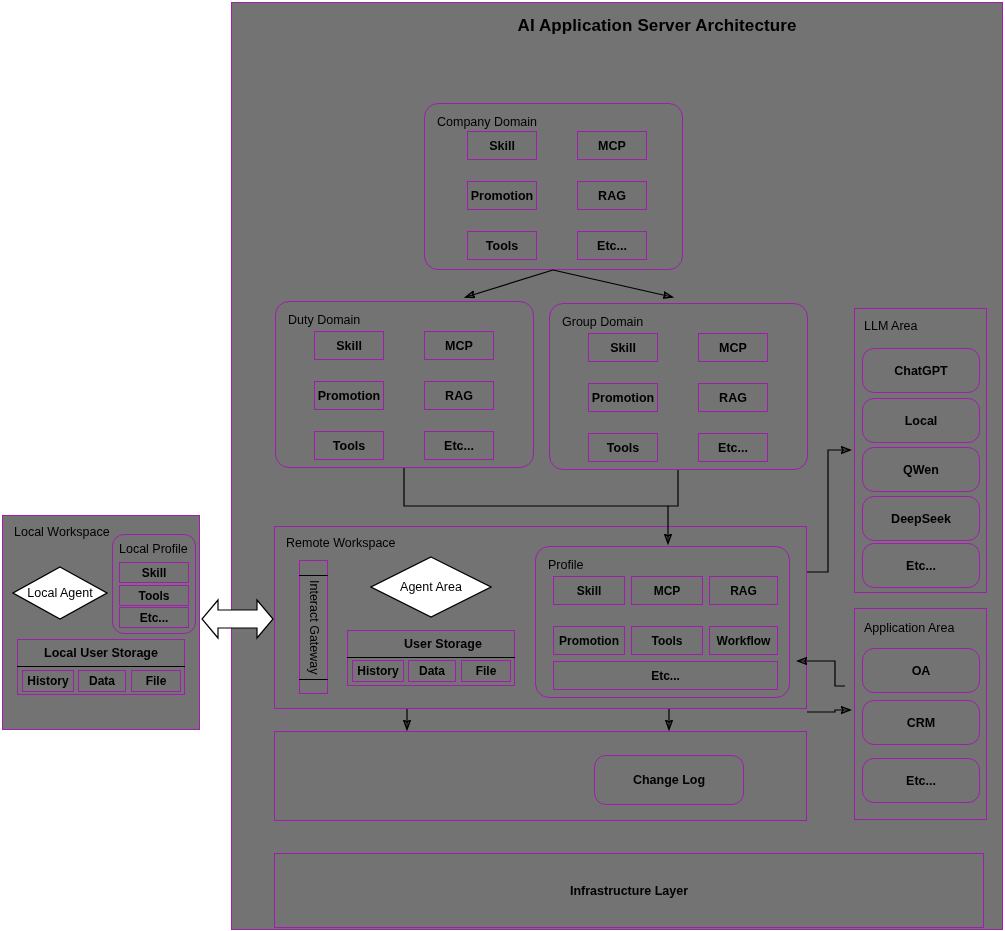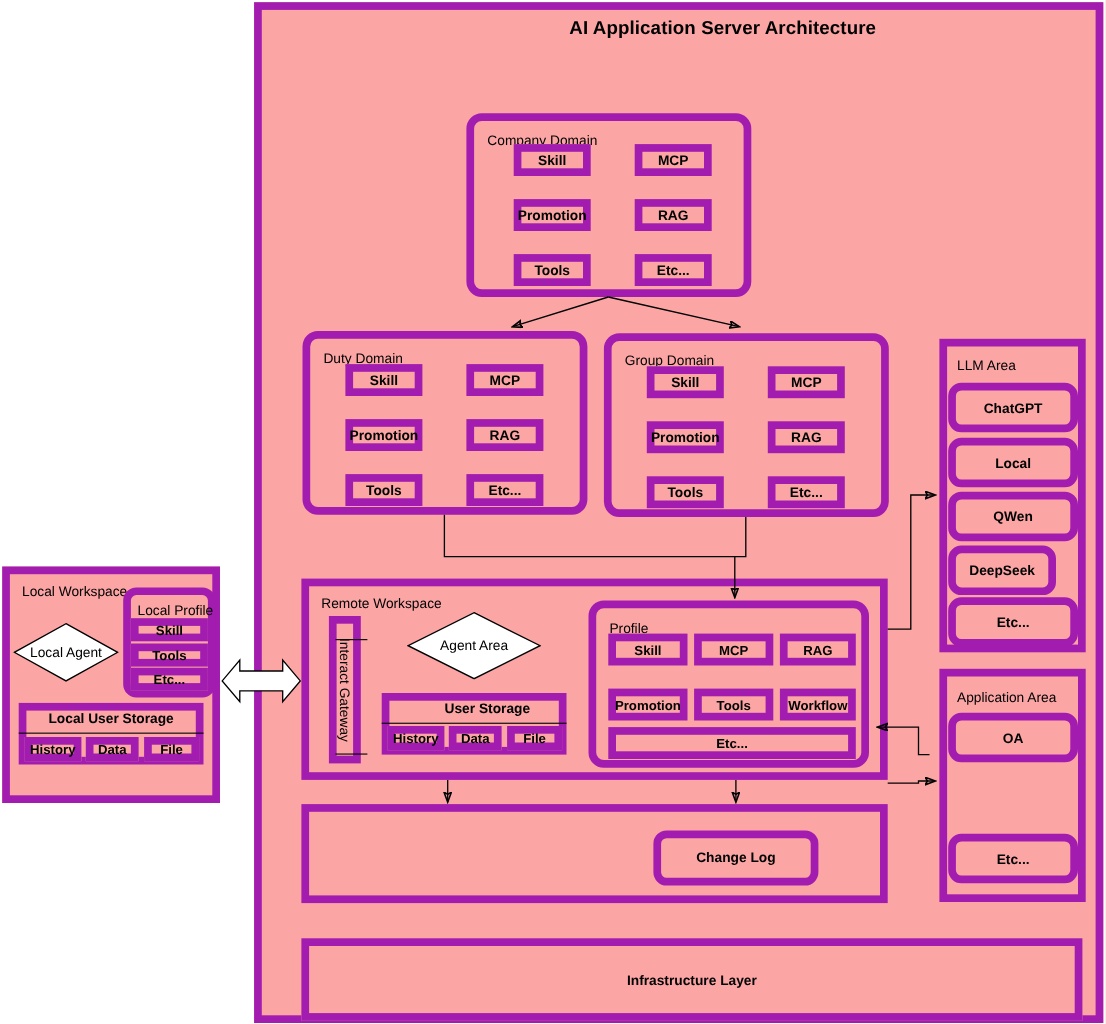--- a/index.html
+++ b/index.html
@@ -19,22 +19,22 @@
   #canvas {
     position: absolute;
     left: 0; top: 0;
     width: 1005px;
     height: 931px;
   }
   .abs { position: absolute; box-sizing: border-box; }
 
   
   .box {
-    border: 7px solid #a21caf;
-    background: #fca5a5;
+    border: 1px solid #a21caf;
+    background: #737373;
   }
   .box-r12 { border-radius: 12px; }
   .box-r14 { border-radius: 14px; }
 
   .ctr {
     display: flex;
     align-items: center;
     justify-content: center;
     text-align: center;
     font-weight: bold;
@@ -220,27 +220,28 @@
   <div class="abs box ctr t-cell-sm" style="left:22px; top:670px; width:52px; height:22px;">History</div>
   <div class="abs box ctr t-cell-sm" style="left:78px; top:670px; width:48px; height:22px;">Data</div>
   <div class="abs box ctr t-cell-sm" style="left:131px; top:670px; width:50px; height:22px;">File</div>
 
   <div class="abs box" style="left:854px; top:308px; width:133px; height:285px;">
     <div class="group-label" style="left:9px; top:10px;text-align:center;">LLM Area</div>
   </div>
   <div class="abs box box-r12 ctr t-cell" style="left:862px; top:348px; width:118px; height:45px;">ChatGPT</div>
   <div class="abs box box-r12 ctr t-cell" style="left:862px; top:398px; width:118px; height:45px;">Local</div>
   <div class="abs box box-r12 ctr t-cell" style="left:862px; top:447px; width:118px; height:45px;">QWen</div>
-  <div class="abs box box-r12 ctr t-cell" style="left:862px; top:496px; width:98px; height:45px;">DeepSeek</div>
+  <div class="abs box box-r12 ctr t-cell" style="left:862px; top:496px; width:118px; height:45px;">DeepSeek</div>
   <div class="abs box box-r12 ctr t-cell" style="left:862px; top:543px; width:118px; height:45px;">Etc...</div>
 
   <div class="abs box" style="left:854px; top:608px; width:133px; height:212px;">
     <div class="group-label" style="left:9px; top:12px;">Application Area</div>
   </div>
   <div class="abs box box-r12 ctr t-cell" style="left:862px; top:648px; width:118px; height:45px;">OA</div>
+  <div class="abs box box-r12 ctr t-cell" style="left:862px; top:700px; width:118px; height:45px;">CRM</div>
   <div class="abs box box-r12 ctr t-cell" style="left:862px; top:758px; width:118px; height:45px;">Etc...</div>
 
   <svg id="wires" viewBox="0 0 1005 931">
     <defs>
       <marker id="arrow" markerWidth="9" markerHeight="9" refX="7.4" refY="3.1" orient="auto" markerUnits="strokeWidth">
         <path d="M0,0.3 L7.6,3.1 L0,5.9 L1.7,3.1 z" fill="#000000" stroke="none"></path>
       </marker>
     </defs>
 
     <line x1="553" y1="270" x2="466" y2="297" marker-end="url(#arrow)"></line>

